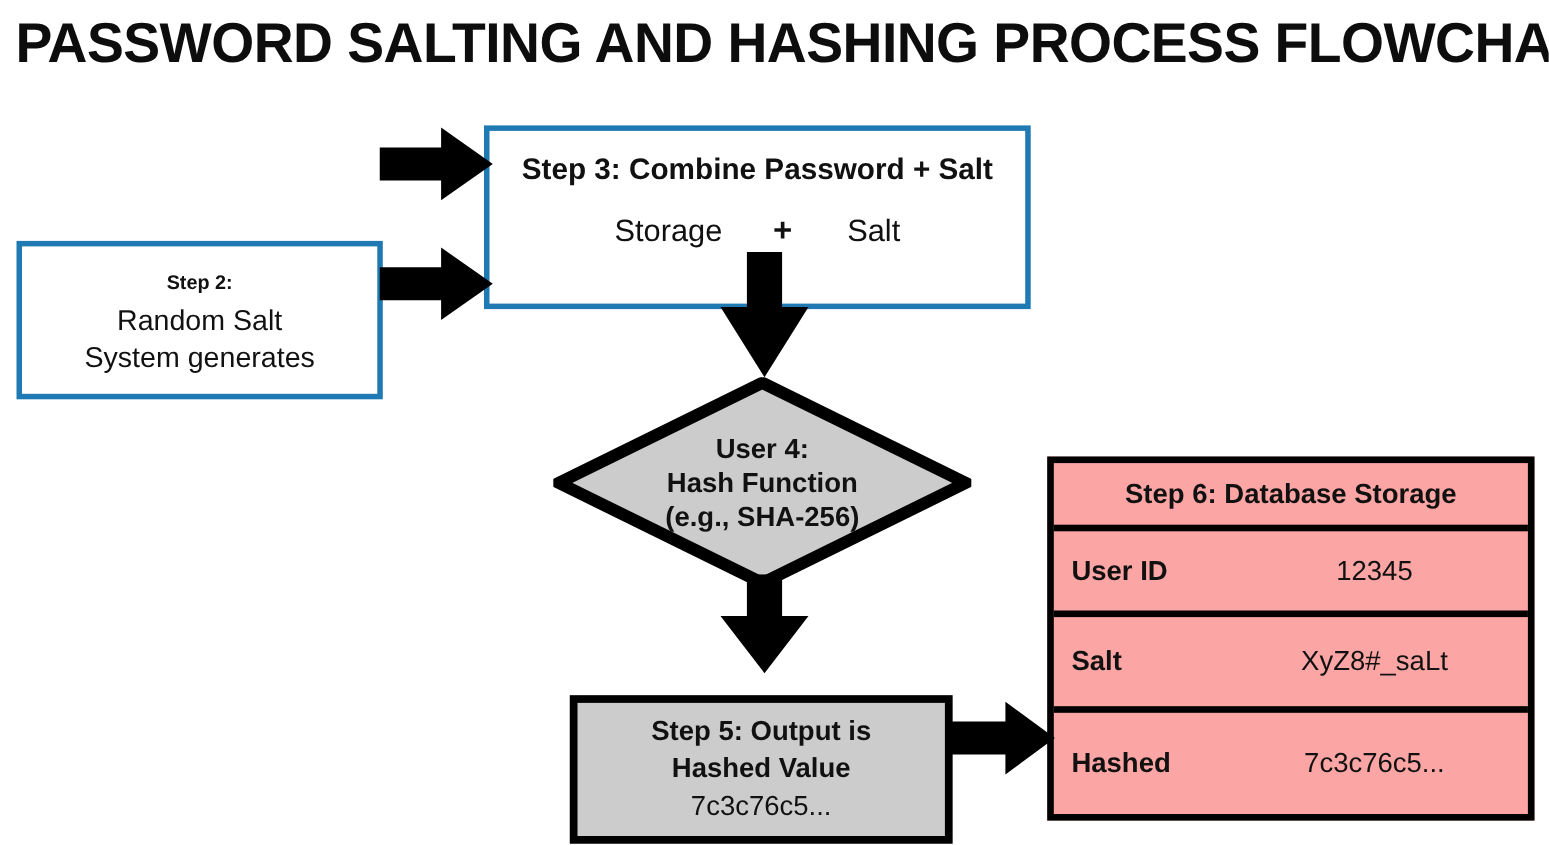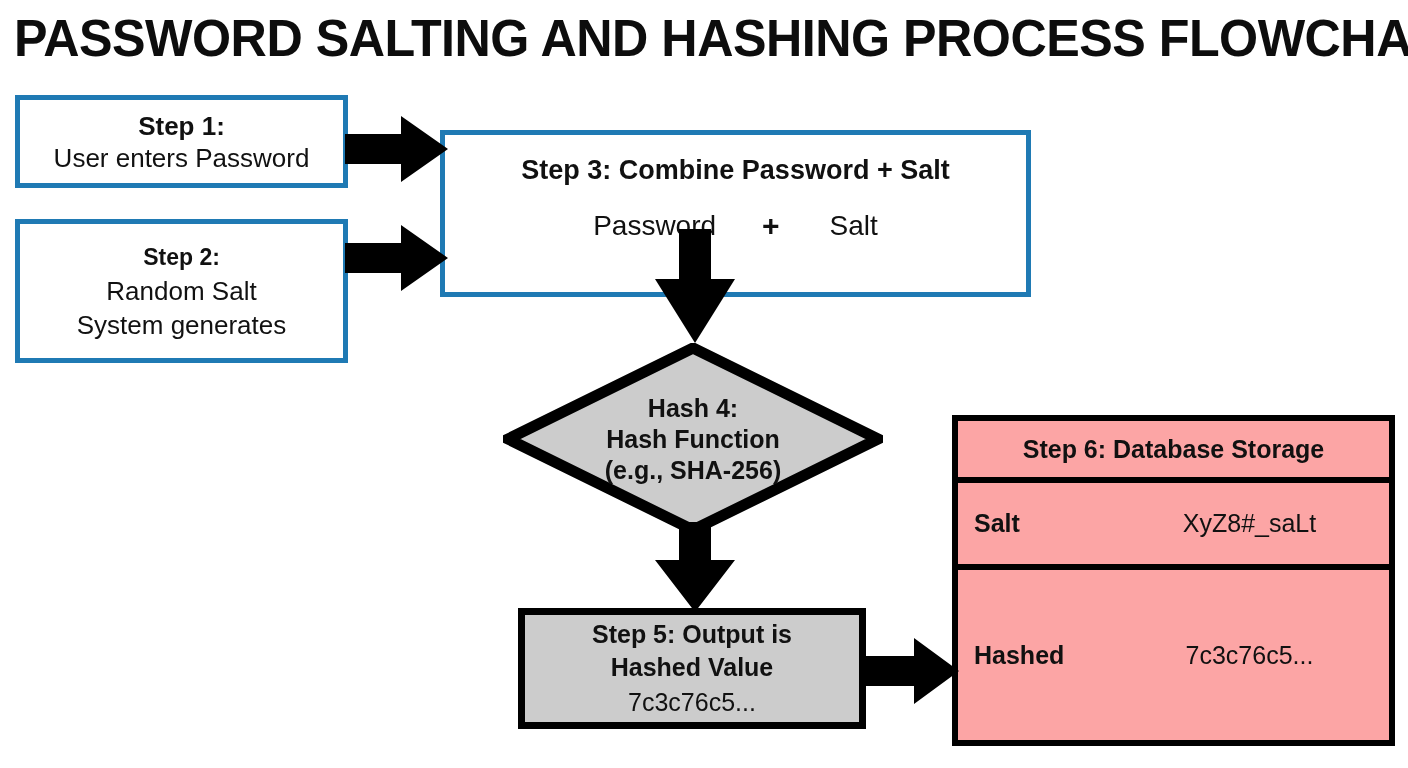--- a/index.html
+++ b/index.html
@@ -61,29 +61,28 @@
   .line-strong { font-weight: 700; }
   .line-normal { font-weight: 400; }
 
   
   #step1 { left: 15px; top: 95px; width: 333px; height: 93px; }
   #step1 .line-strong { font-size: 26px; line-height: 32px; }
   #step1 .line-normal { font-size: 26px; line-height: 32px; }
 
   
   #step2 { left: 15px; top: 219px; width: 333px; height: 144px; }
-  #step2 .line-strong { font-size: 23px; line-height: 34px; }
+  #step2 .line-strong { font-size: 18px; line-height: 34px; }
   #step2 .line-normal { font-size: 26px; line-height: 34px; }
 
   
   #step3 {
-    left: 440px; top: 114px; width: 591px; height: 167px;
+    left: 440px; top: 114px; width: 497px; height: 167px;
     justify-content: flex-start;
     padding-top: 18px;
-    margin-top: 16px;
   }
   #step3-title {
     font-size: 27px;
     line-height: 34px;
     font-weight: 700;
     width: 100%;
     text-align: center;
   }
   #step3-expr {
     margin-top: 22px;
@@ -123,21 +122,21 @@
     justify-content: center;
     text-align: center;
     font-size: 25px;
     line-height: 31px;
     font-weight: 700;
     pointer-events: none;
   }
 
   
   #step5 {
-    left: 518px; top: 608px; width: 348px; height: 121px;
+    left: 518px; top: 632px; width: 348px; height: 135px;
     justify-content: center;
   }
   #step5 .line-strong { font-size: 25px; line-height: 33px; }
   #step5 .line-normal { font-size: 25px; line-height: 36px; }
 
   
   #step6 {
     position: absolute;
     left: 952px;
     top: 415px;
@@ -201,60 +200,60 @@
   #arrow-4 { left: 653px; top: 522px; }
   #arrow-5 { left: 860px; top: 636px; }
 </style>
 </head>
 <body>
 
 <div id="canvas">
 
   <div id="title">PASSWORD SALTING AND HASHING PROCESS FLOWCHART</div>
 
-  <div id="step1" class="node blue-box">
-    <div class="line-strong">Step 1:</div>
-    <div class="line-normal">User enters Password</div>
-  </div>
 
   <div id="step2" class="node blue-box">
     <div class="line-strong">Step 2:</div>
     <div class="line-normal">Random Salt</div>
     <div class="line-normal">System generates</div>
   </div>
 
   <div id="step3" class="node blue-box">
     <div id="step3-title">Step 3: Combine Password + Salt</div>
     <div id="step3-expr">
-      <span class="term">Password</span>
+      <span class="term">Storage</span>
       <span class="plus">+</span>
       <span class="term term-right">Salt</span>
     </div>
   </div>
 
   <div id="step4-wrap">
     <svg width="380" height="192" viewBox="0 0 380 192">
       <polygon points="190,5 375,96 190,187 5,96" fill="#cccccc" stroke="#000000" stroke-width="11" stroke-linejoin="miter"></polygon>
     </svg>
     <div id="step4-text">
-      <div>Hash 4:</div>
+      <div>User 4:</div>
       <div>Hash Function</div>
       <div>(e.g., SHA-256)</div>
     </div>
   </div>
 
   <div id="step5" class="node gray-box">
     <div class="line-strong">Step 5: Output is</div>
     <div class="line-strong">Hashed Value</div>
     <div class="line-normal">7c3c76c5...</div>
   </div>
 
   <div id="step6">
     <div id="step6-header">Step 6: Database Storage</div>
 
+    <div id="row-userid" class="t-row">
+      <div class="t-label">User ID</div>
+      <div class="t-value">12345</div>
+    </div>
 
     <div id="row-salt" class="t-row">
       <div class="t-label">Salt</div>
       <div class="t-value">XyZ8#_saLt</div>
     </div>
 
     <div id="row-hash" class="t-row">
       <div class="t-label">
         <div>Hashed</div>
       </div>

